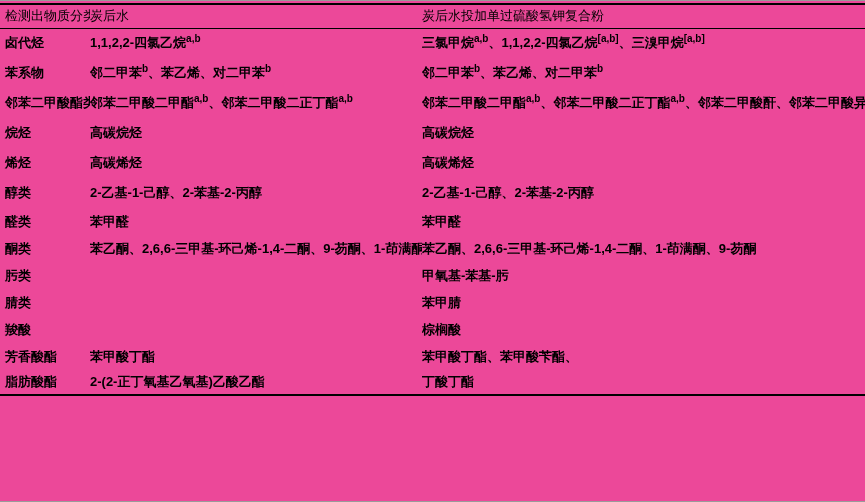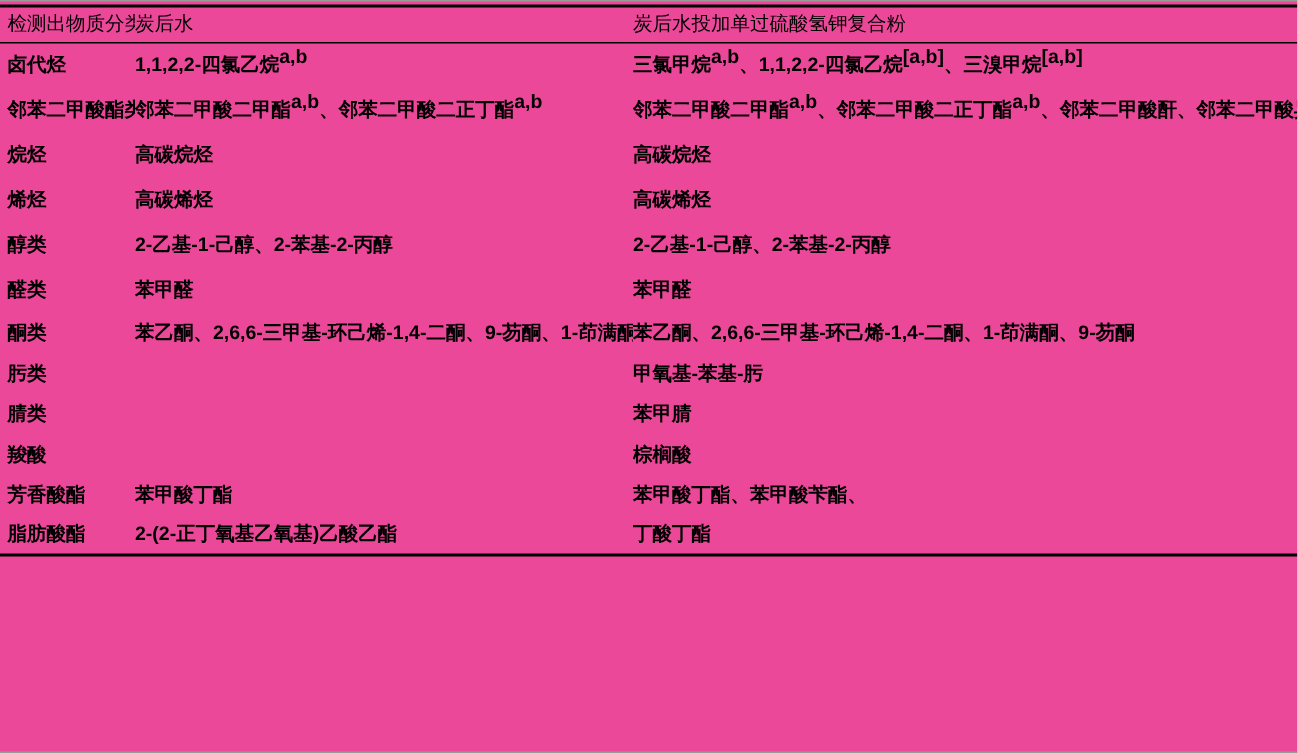--- a/index.html
+++ b/index.html
@@ -57,21 +57,21 @@
   table.paper-table tbody tr:nth-child(-n+6) { height: 30px; }
   table.paper-table tbody tr:nth-child(n+13) { height: 25px; }
 
   table.paper-table td {
     padding: 0;
     vertical-align: middle;
     white-space: nowrap;
     overflow: hidden;
   }
   sup.fn {
-    font-size: 13px;
+    font-size: 10px;
     line-height: 0;
     vertical-align: super;
   }
 </style>
 </head>
 <body>
 
 <div id="canvas">
   <div class="crop-edge top"></div>
 
@@ -86,20 +86,25 @@
         <th class="cat">检测出物质分类</th>
         <th>炭后水</th>
         <th>炭后水投加单过硫酸氢钾复合粉</th>
       </tr>
     </thead>
     <tbody>
         <tr>
           <td class="cat">卤代烃</td>
           <td><span>1,1,2,2-四氯乙烷</span><sup class="fn">a,b</sup></td>
           <td><span>三氯甲烷</span><sup class="fn">a,b</sup><span>、1,1,2,2-四氯乙烷</span><sup class="fn">[a,b]</sup><span>、三溴甲烷</span><sup class="fn">[a,b]</sup></td>
+        </tr>
+        <tr>
+          <td class="cat">苯系物</td>
+          <td><span>邻二甲苯</span><sup class="fn">b</sup><span>、苯乙烯、对二甲苯</span><sup class="fn">b</sup></td>
+          <td><span>邻二甲苯</span><sup class="fn">b</sup><span>、苯乙烯、对二甲苯</span><sup class="fn">b</sup></td>
         </tr>
         <tr>
           <td class="cat">邻苯二甲酸酯类</td>
           <td><span>邻苯二甲酸二甲酯</span><sup class="fn">a,b</sup><span>、邻苯二甲酸二正丁酯</span><sup class="fn">a,b</sup></td>
           <td><span>邻苯二甲酸二甲酯</span><sup class="fn">a,b</sup><span>、邻苯二甲酸二正丁酯</span><sup class="fn">a,b</sup><span>、邻苯二甲酸酐、邻苯二甲酸异丙酯</span></td>
         </tr>
         <tr>
           <td class="cat">烷烃</td>
           <td><span>高碳烷烃</span></td>
           <td><span>高碳烷烃</span></td>

